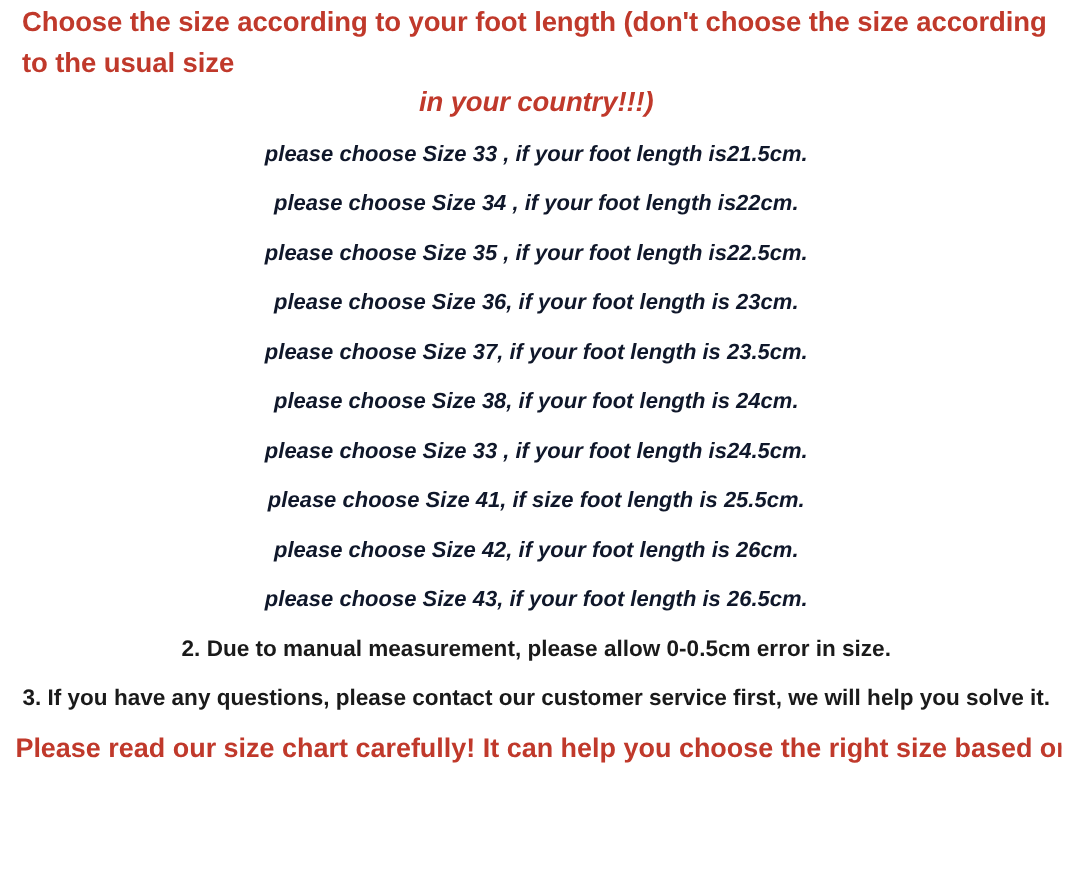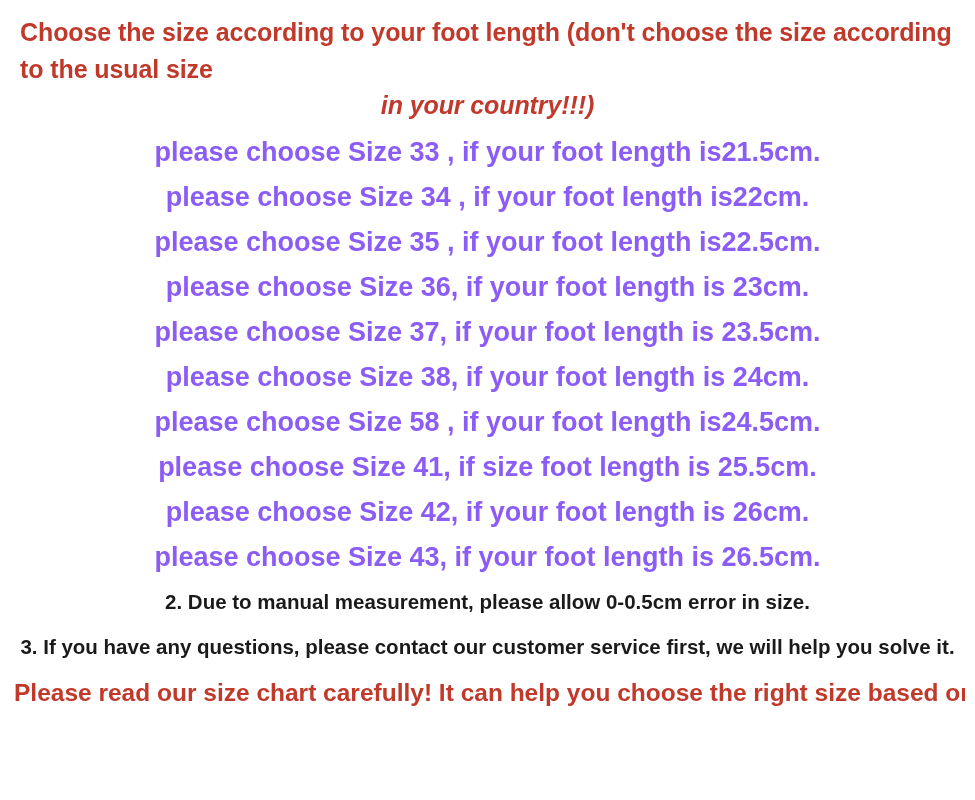--- a/index.html
+++ b/index.html
@@ -10,21 +10,21 @@
     width: 975px;
     height: 800px;
     background: #ffffff;
     font-family: "Liberation Sans", sans-serif;
     overflow: hidden;
   }
   .page {
     width: 975px;
     height: 780px;
     box-sizing: border-box;
-    padding: 14px 10px 0 10px;
+    padding: 2px 10px 0 10px;
     display: block;
   }
   .heading {
     color: #c0392b;
     font-size: 25px;
     font-weight: bold;
     text-align: center;
     line-height: 1.46;
     margin: 0 0 6px 0;
     padding: 0 4px;
@@ -39,29 +39,30 @@
     display: block;
     text-align: center;
     font-style: italic;
   }
   .size-list {
     margin: 0;
     padding: 0;
     list-style: none;
   }
   .size-line {
-    color: #8b5cf6;
-    font-size: 27px;
+    color: #0f172a;
+    font-size: 20px;
     font-weight: bold;
     text-align: center;
     line-height: 1.0;
     height: 45px;
     display: flex;
     align-items: center;
     justify-content: center;
+    font-style: italic;
   }
   .note {
     color: #1a1a1a;
     font-size: 20.5px;
     font-weight: bold;
     text-align: center;
     line-height: 1.0;
     height: 45px;
     display: flex;
     align-items: center;
@@ -89,21 +90,21 @@
     <span class="line2">in your country!!!)</span>
   </div>
 
   <div class="size-list">
     <div class="size-line">please choose Size 33 , if your foot length is21.5cm.</div>
     <div class="size-line">please choose Size 34 , if your foot length is22cm.</div>
     <div class="size-line">please choose Size 35 , if your foot length is22.5cm.</div>
     <div class="size-line">please choose Size 36, if your foot length is 23cm.</div>
     <div class="size-line">please choose Size 37, if your foot length is 23.5cm.</div>
     <div class="size-line">please choose Size 38, if your foot length is 24cm.</div>
-    <div class="size-line">please choose Size 58 , if your foot length is24.5cm.</div>
+    <div class="size-line">please choose Size 33 , if your foot length is24.5cm.</div>
     <div class="size-line">please choose Size 41, if size foot length is 25.5cm.</div>
     <div class="size-line">please choose Size 42, if your foot length is 26cm.</div>
     <div class="size-line">please choose Size 43, if your foot length is 26.5cm.</div>
   </div>
 
   <div class="note">2. Due to manual measurement, please allow 0-0.5cm error in size.</div>
   <div class="note">3. If you have any questions, please contact our customer service first, we will help you solve it.</div>
 
   <div class="footer">Please read our size chart carefully! It can help you choose the right size based on the</div>
 

